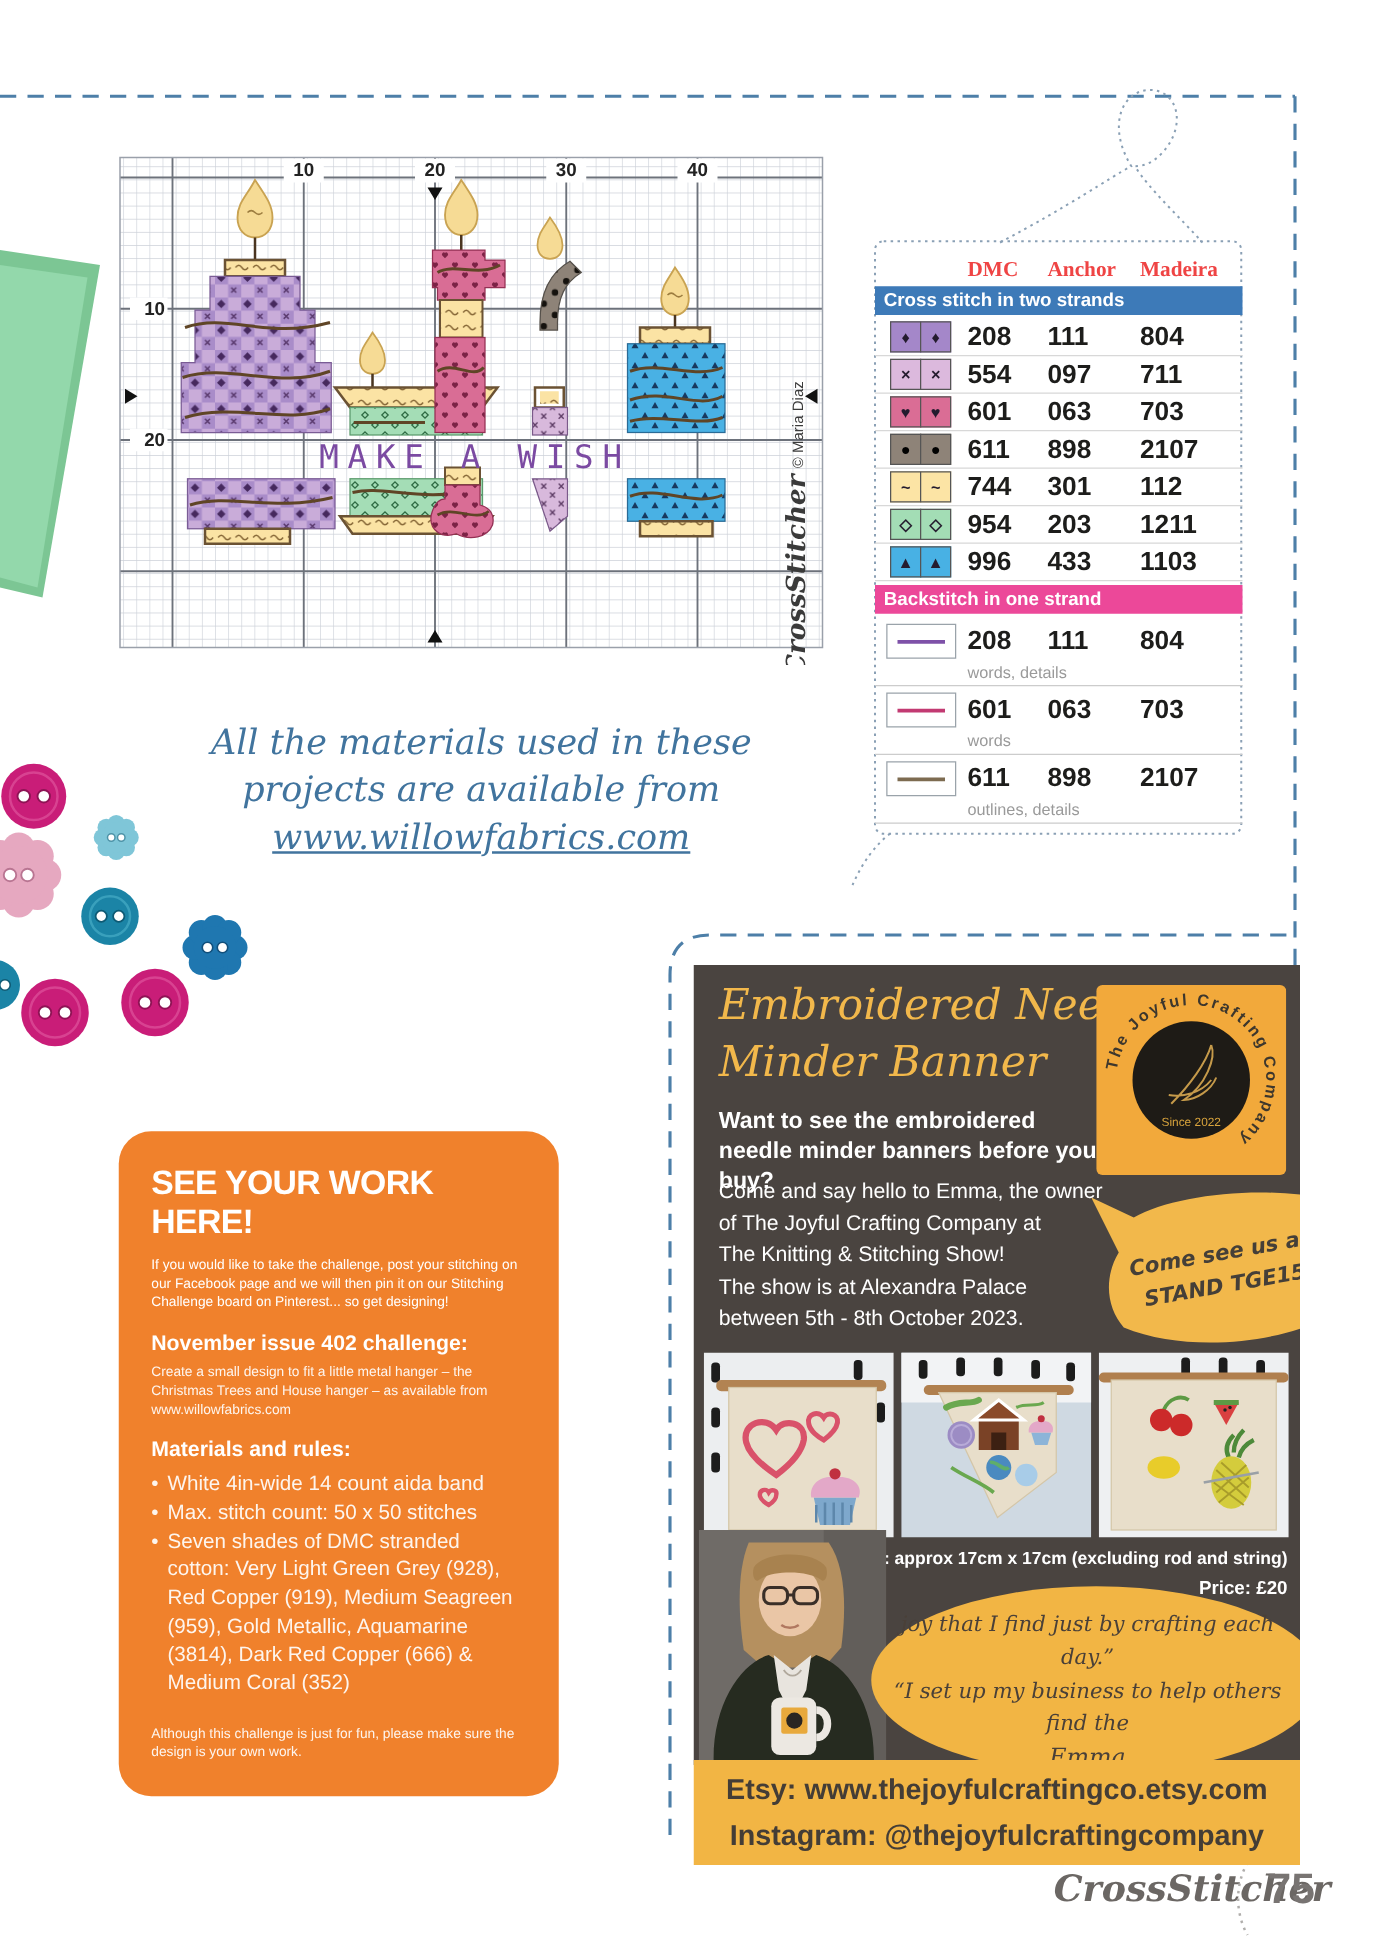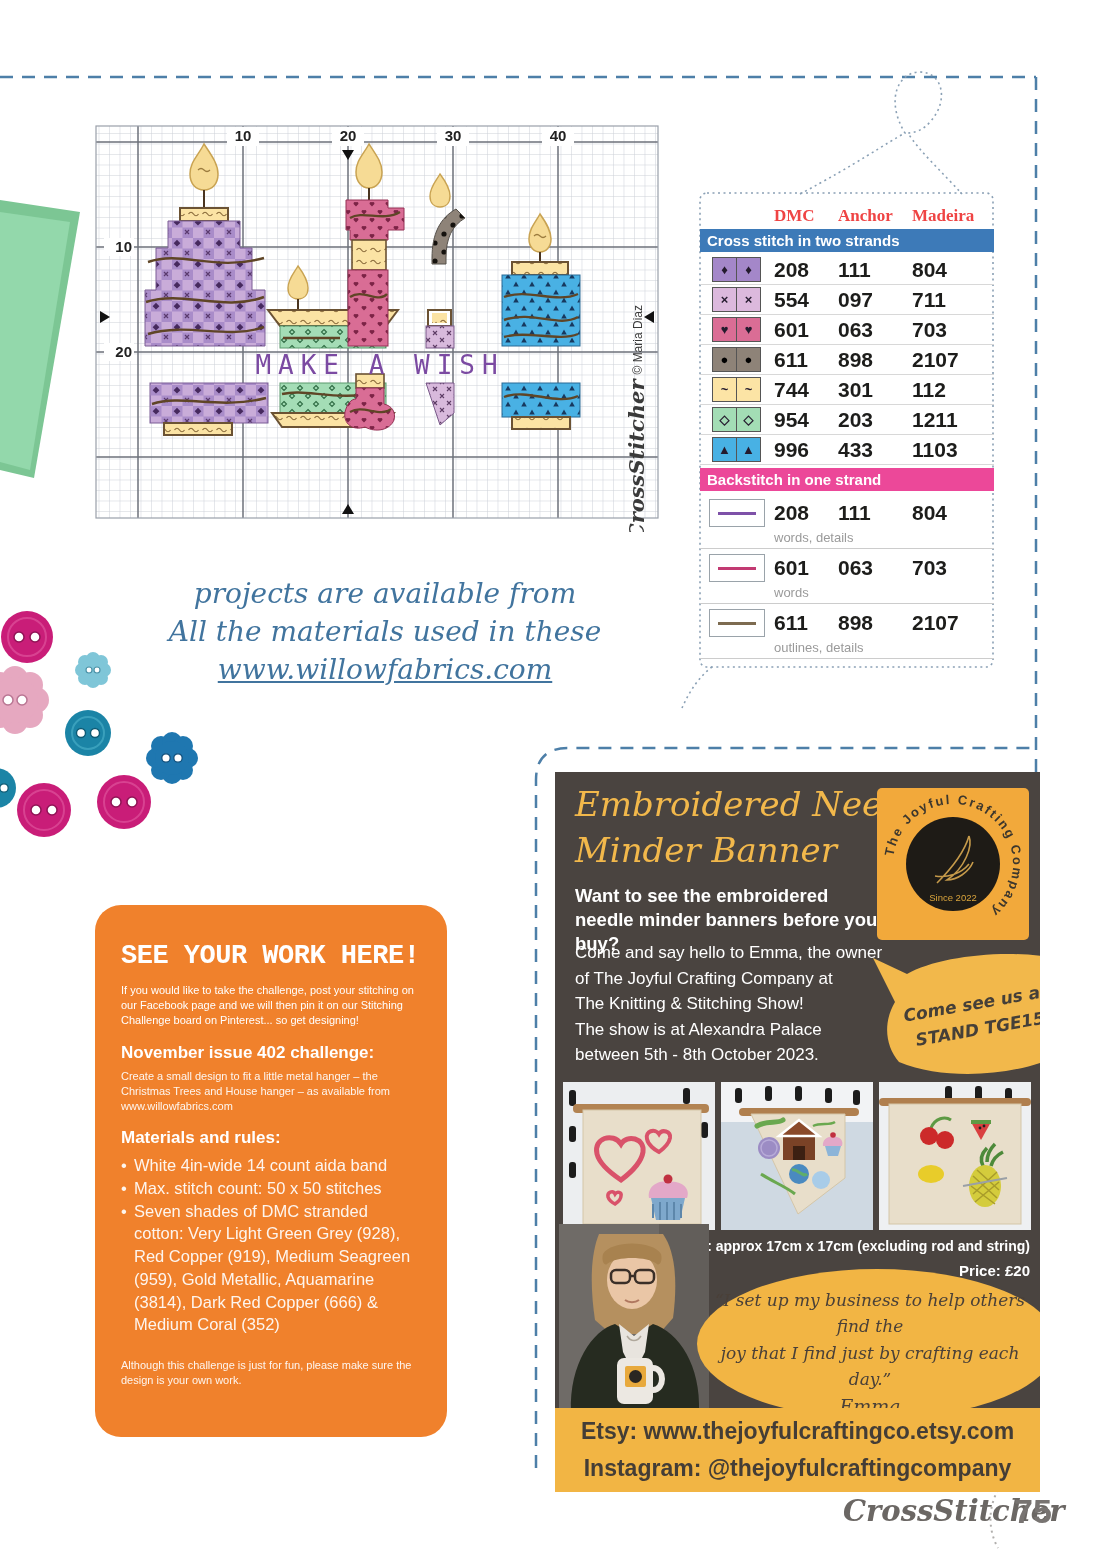--- a/index.html
+++ b/index.html
@@ -37,21 +37,21 @@
   .usage{grid-column:2 / 5;grid-row:2;font:13px "Liberation Sans",sans-serif;color:#9a9a9a;font-weight:normal;}
 
   
   .note{left:140px;top:575px;width:490px;text-align:center;z-index:3;
         font:italic 28px "DejaVu Serif",serif;color:#41749e;line-height:1.35;}
   .note .lnk{text-decoration:underline;}
 
   
   .challenge{left:95px;top:905px;width:352px;height:532px;border-radius:26px;z-index:3;
              color:#fff;padding:24px 26px;box-sizing:border-box;}
-  .challenge h2{margin:12px 0 12px 0;font-size:27px;letter-spacing:-.5px;font-family:Liberation Mono, monospace;}
+  .challenge h2{margin:2px 0 12px 0;font-size:27px;letter-spacing:-.5px;}
   .challenge p{margin:0 0 14px 0;font-size:11px;line-height:1.38;}
   .challenge .sub{font-weight:bold;font-size:17px;margin:10px 0 6px 0;}
   .challenge .soft{opacity:.92;}
   .bullet{position:relative;padding-left:13px;font-size:16.5px;line-height:1.38;opacity:.92;}
   .bullet::before{content:"• ";position:absolute;left:0;}
 
   
   .ad-panel{left:555px;top:772px;width:485px;height:640px;z-index:3;overflow:hidden;}
   .ad-title{position:absolute;left:20px;top:10px;font:italic 34px "DejaVu Serif",serif;
             color:#f2b84b;line-height:1.35;}
@@ -338,22 +338,22 @@
           <i class="bline" style="background-color: rgb(125, 107, 80);"></i>
         </span>
       <b>611</b>
       <b>898</b>
       <b>2107</b>
       <span class="usage">outlines, details</span>
     </div>
   </div>
 
   <div class="note abs">
+    <div>All the materials used in these</div>
     <div>projects are available from</div>
-    <div>All the materials used in these</div>
     <div class="lnk">www.willowfabrics.com</div>
   </div>
 
   <svg class="abs" style="left:0;top:600px;z-index:2;" width="230" height="250">
     <g>
       <circle cx="27" cy="37" r="26" fill="#c91d78"></circle>
         <circle cx="27" cy="37" r="19" fill="none" stroke="#e35ba2" stroke-width="2" opacity=".6"></circle>
       <circle cx="19" cy="37" r="5" fill="#fff" stroke="#8f1355" stroke-width="1.5"></circle>
         <circle cx="35" cy="37" r="5" fill="#fff" stroke="#8f1355" stroke-width="1.5"></circle>
     </g>
@@ -576,22 +576,22 @@
       <g>
         <rect x="58" y="134" width="36" height="46" rx="7" fill="#ece8e2"></rect>
         <path d="M94 144 C106 144 106 166 94 166" fill="none" stroke="#ece8e2" stroke-width="6"></path>
         <rect x="66" y="142" width="21" height="21" rx="2" fill="#e8a93c"></rect>
         <circle cx="76.5" cy="152.5" r="6.5" fill="#2a2622"></circle>
       </g>
     </svg>
 
     <div class="quote-ellipse" style="background-color: rgb(242, 181, 68);"></div>
     <div class="quote-text">
+      <div>joy that I find just by crafting each day.”</div>
       <div>“I set up my business to help others find the</div>
-      <div>joy that I find just by crafting each day.”</div>
       <div class="quote-name">Emma</div>
     </div>
   </div>
 
   <div class="ad-bar abs" style="background-color: rgb(242, 181, 68);">
     <div>Etsy: www.thejoyfulcraftingco.etsy.com</div>
     <div>Instagram: @thejoyfulcraftingcompany</div>
   </div>
 
   <div class="f-site abs">www.crossstitchermag.com</div>

